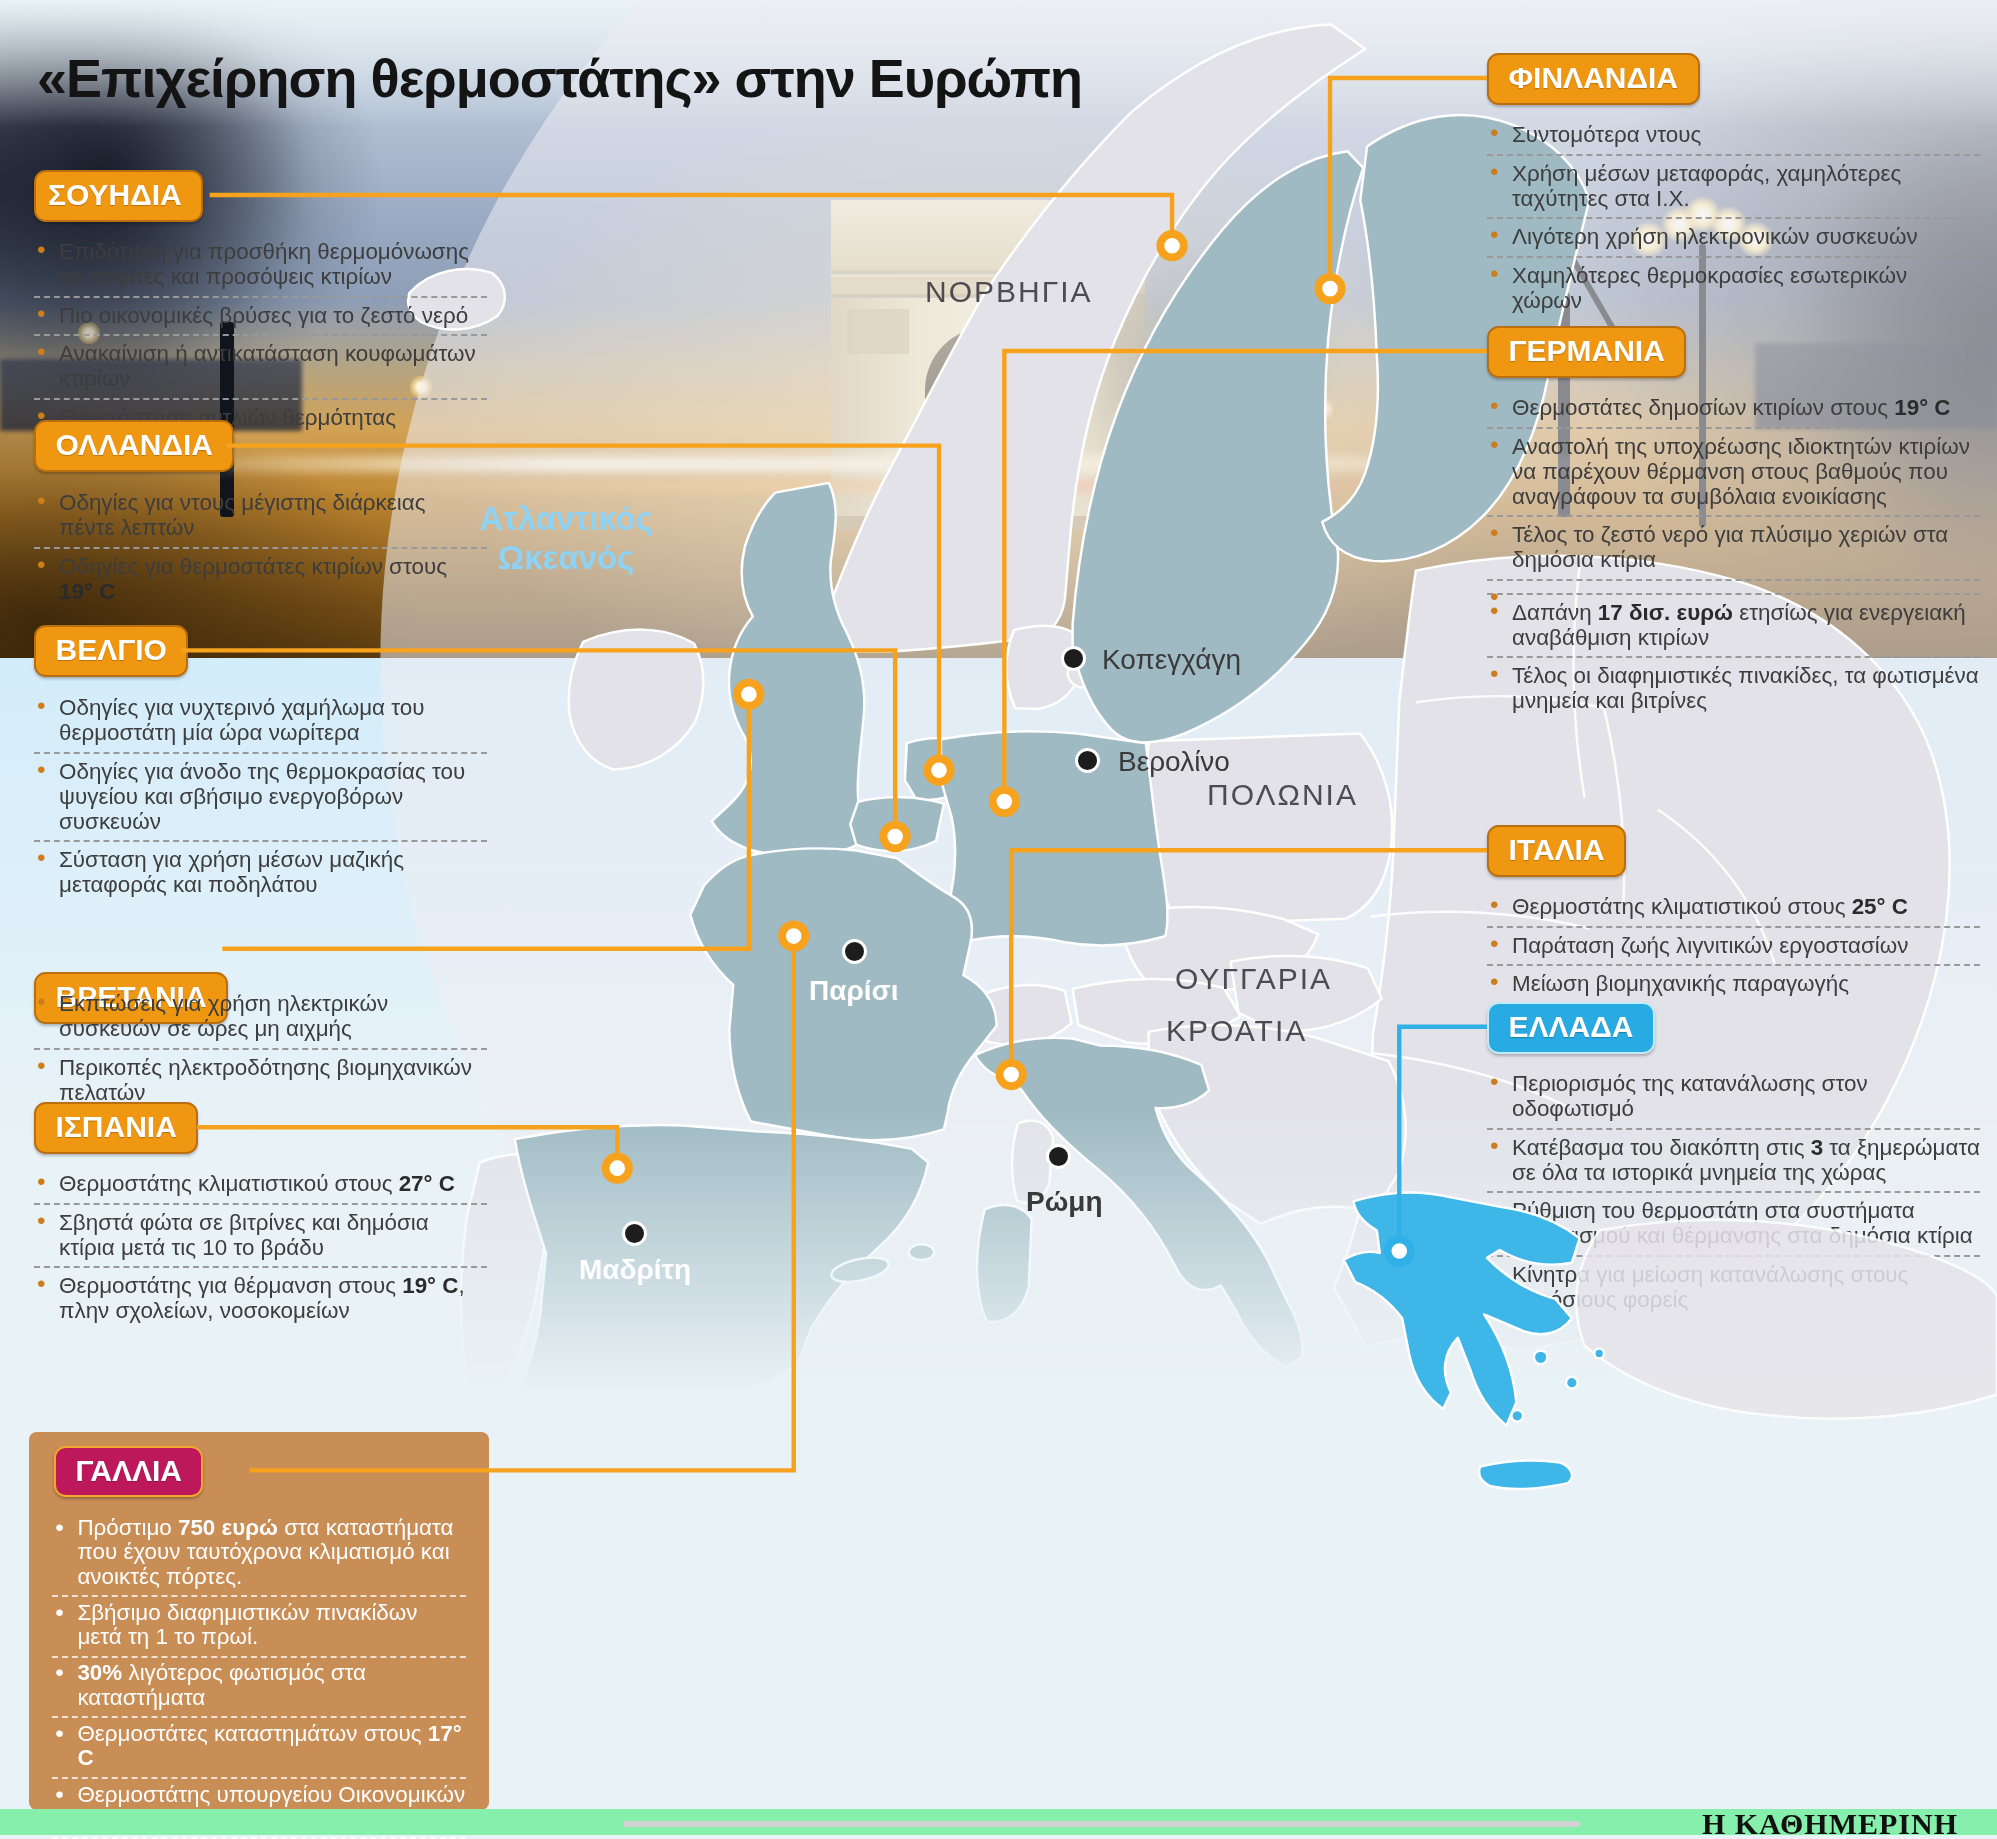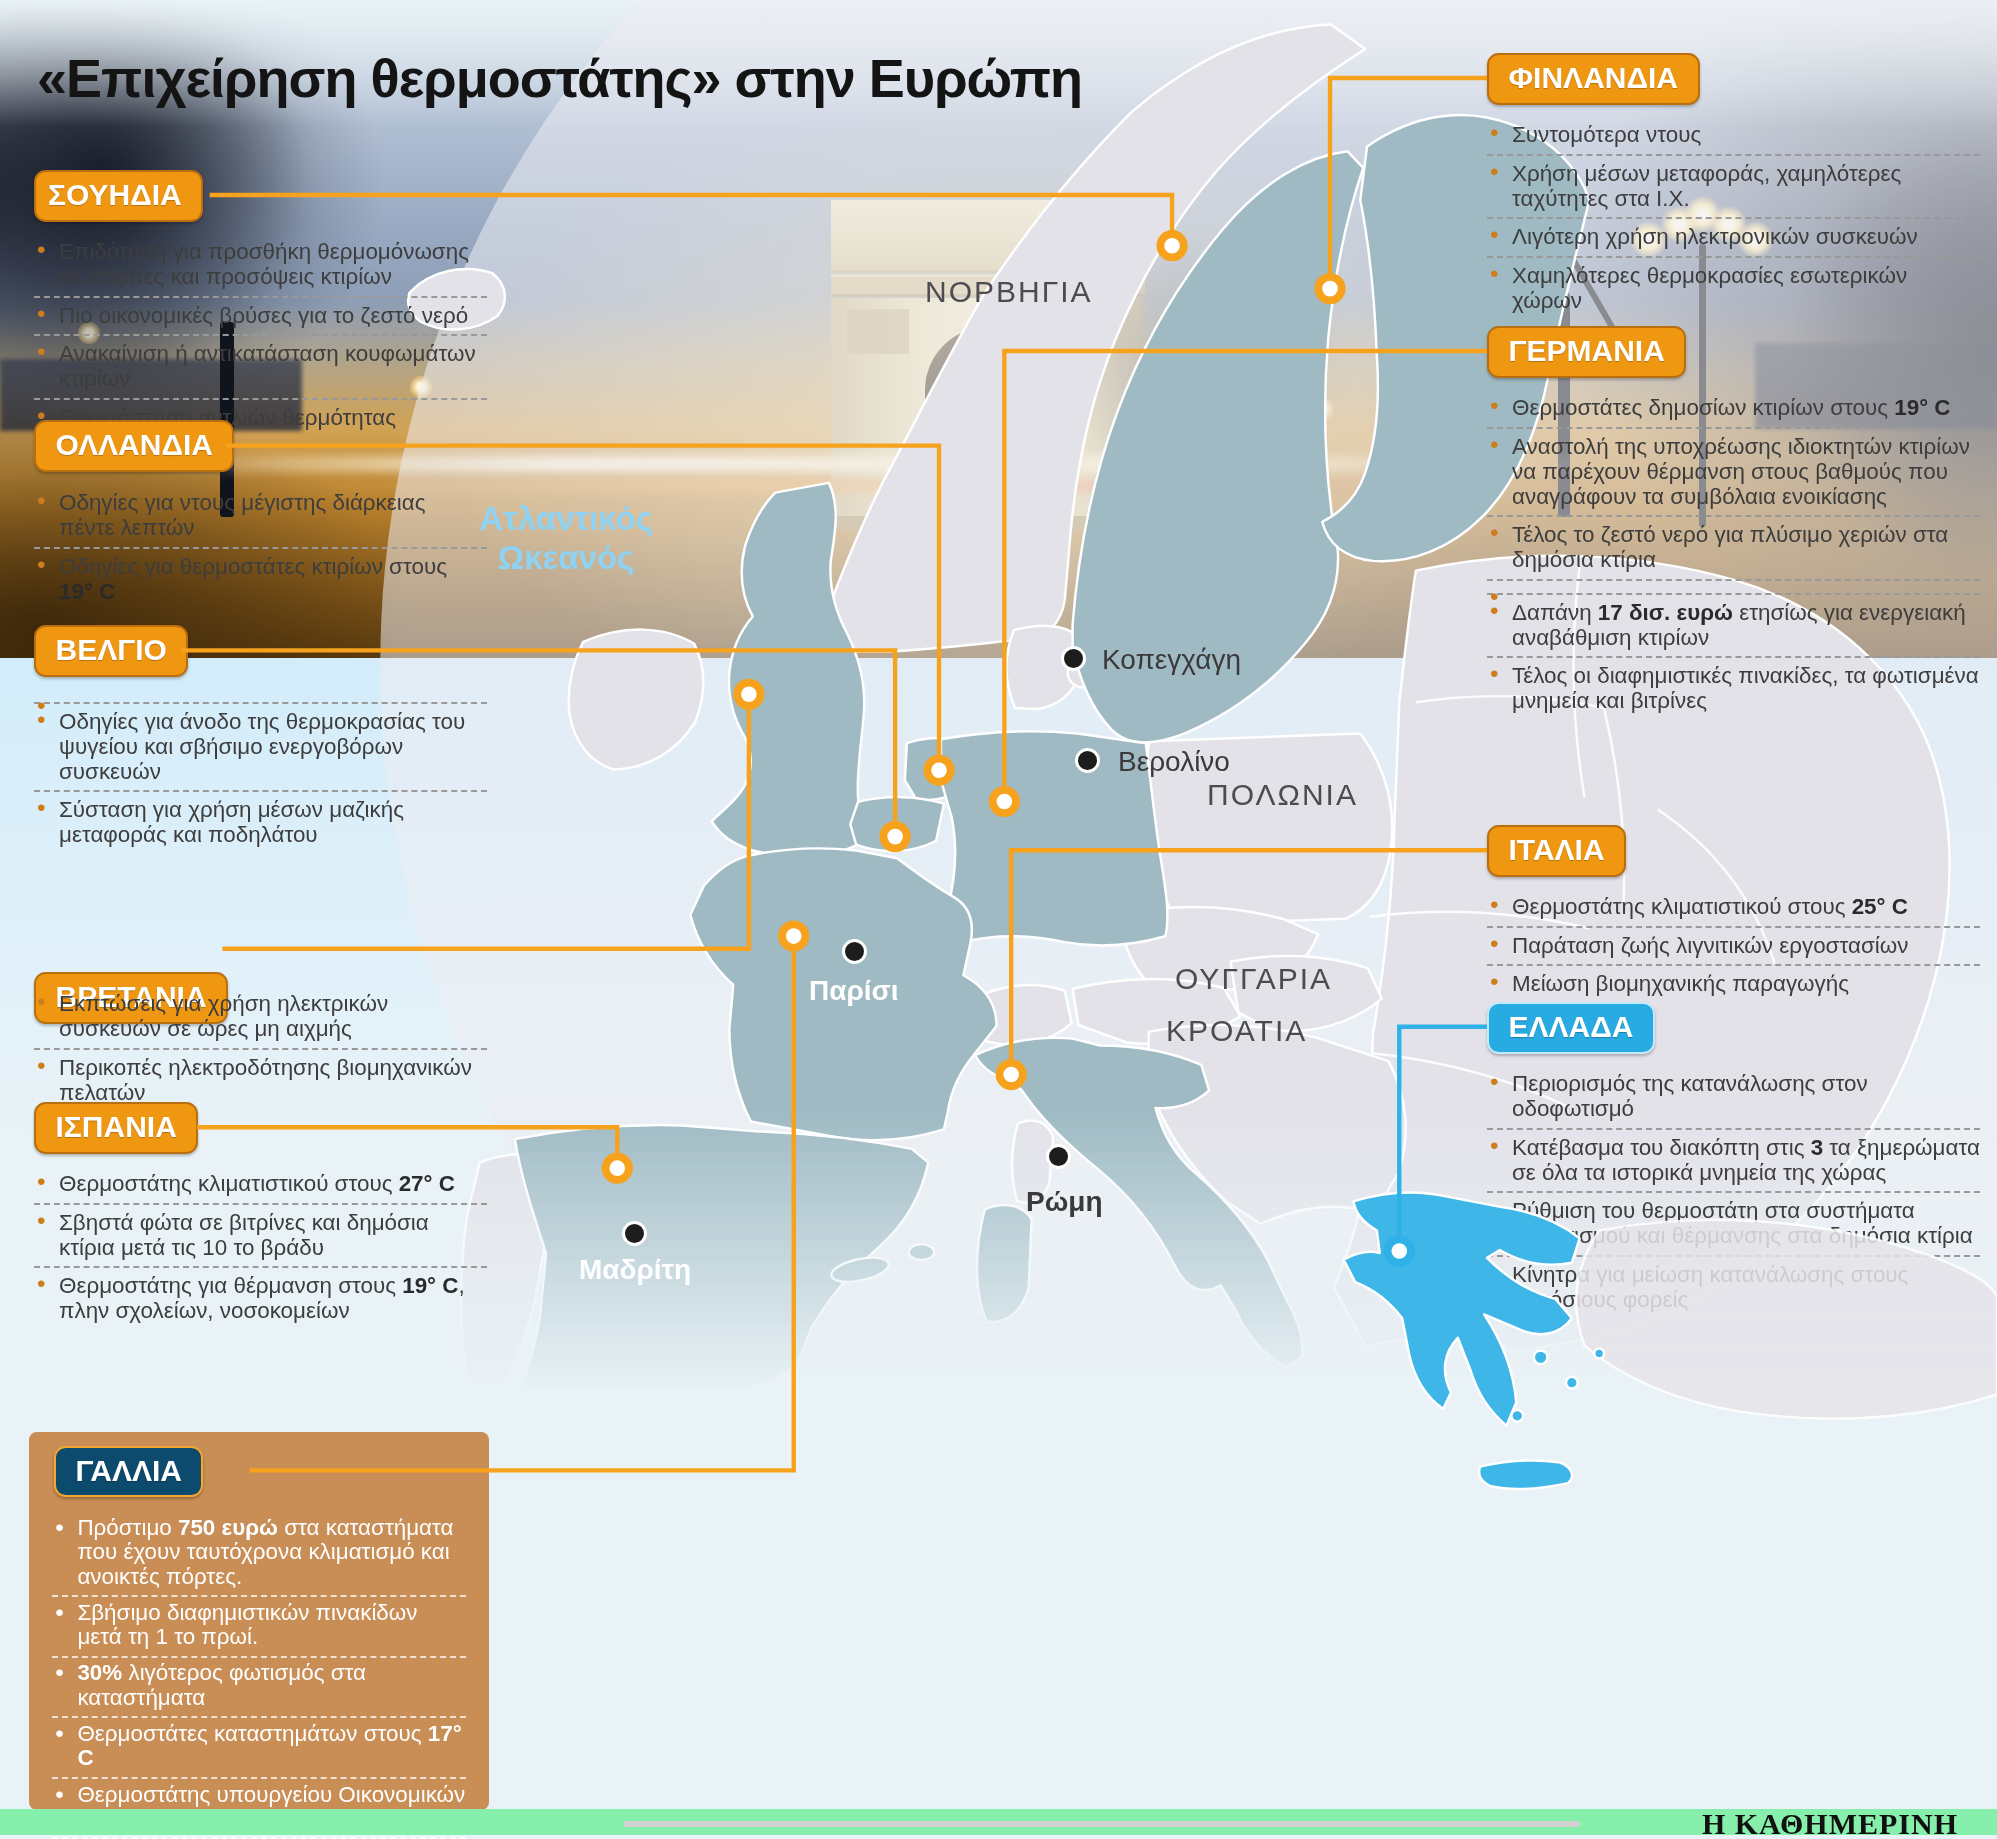--- a/index.html
+++ b/index.html
@@ -22,21 +22,21 @@
   
   #title{position:absolute;left:37px;top:47px;width:1170px;font-size:54px;font-weight:bold;
     color:#141414;letter-spacing:-1px;z-index:7;}
 
   
   .badge{position:absolute;display:inline-block;padding:5.9px 19.5px 7.8px;border-radius:11.7px;
     font-weight:bold;font-size:30px;color:#fff;text-shadow:0 1px 1px rgba(0,0,0,.25);
     box-shadow:0 2px 2.9px rgba(0,0,0,.25);white-space:nowrap;}
   .badge.orange{background:#f09712;border:2.9px solid #b96e0f;}
   .badge.blue{background:#27abe2;border:2.9px solid #c3eafb;}
-  .badge.francefix{background:#0c4a6e;border:2.9px solid #f3a82d;}
+  .badge.francefix{background:#be185d;border:2.9px solid #f3a82d;}
 
   
   .items{position:absolute;font-size:22.4px;line-height:25px;color:#3d3d3d;}
   .item{position:relative;padding:4.9px 0 6.8px 25px;border-bottom:2px dashed #999;}
   .item:last-child{border-bottom:none;}
   .bullet{position:absolute;left:2.9px;top:3.9px;color:#ce7d1c;font-size:24.4px;line-height:23.4px;}
   .item b{color:#2b2b2b;}
 
   
   #francePanel{position:absolute;left:29px;top:1432px;width:460px;height:378px;
@@ -256,21 +256,21 @@
   </div>
 
 <div class="badge orange panel" style="left:34px;top:420px;">ΟΛΛΑΝΔΙΑ</div>
 <div class="items panel" style="left:34px;top:485px;width:453px;">
     <div class="item"><span class="bullet">•</span><span class="itxt">Οδηγίες για ντους μέγιστης διάρκειας πέντε λεπτών</span></div>
     <div class="item"><span class="bullet">•</span><span class="itxt">Οδηγίες για θερμοστάτες κτιρίων στους <b>19° C</b></span></div>
   </div>
 
 <div class="badge orange panel" style="left:34px;top:625px;">ΒΕΛΓΙΟ</div>
 <div class="items panel" style="left:34px;top:690px;width:453px;">
-    <div class="item"><span class="bullet">•</span></div>
+    <div class="item"><span class="bullet">•</span><span class="itxt">Οδηγίες για νυχτερινό χαμήλωμα του θερμοστάτη μία ώρα νωρίτερα</span></div>
     <div class="item"><span class="bullet">•</span><span class="itxt">Οδηγίες για άνοδο της θερμοκρασίας του ψυγείου και σβήσιμο ενεργοβόρων συσκευών</span></div>
     <div class="item"><span class="bullet">•</span><span class="itxt">Σύσταση για χρήση μέσων μαζικής μεταφοράς και ποδηλάτου</span></div>
   </div>
 
 <div class="badge orange panel" style="left:34px;top:924px;margin-top:48px;">ΒΡΕΤΑΝΙΑ</div>
 <div class="items panel" style="left:34px;top:986px;width:453px;">
     <div class="item"><span class="bullet">•</span><span class="itxt">Εκπτώσεις για χρήση ηλεκτρικών συσκευών σε ώρες μη αιχμής</span></div>
     <div class="item"><span class="bullet">•</span><span class="itxt">Περικοπές ηλεκτροδότησης βιομηχανικών πελατών</span></div>
   </div>
 

